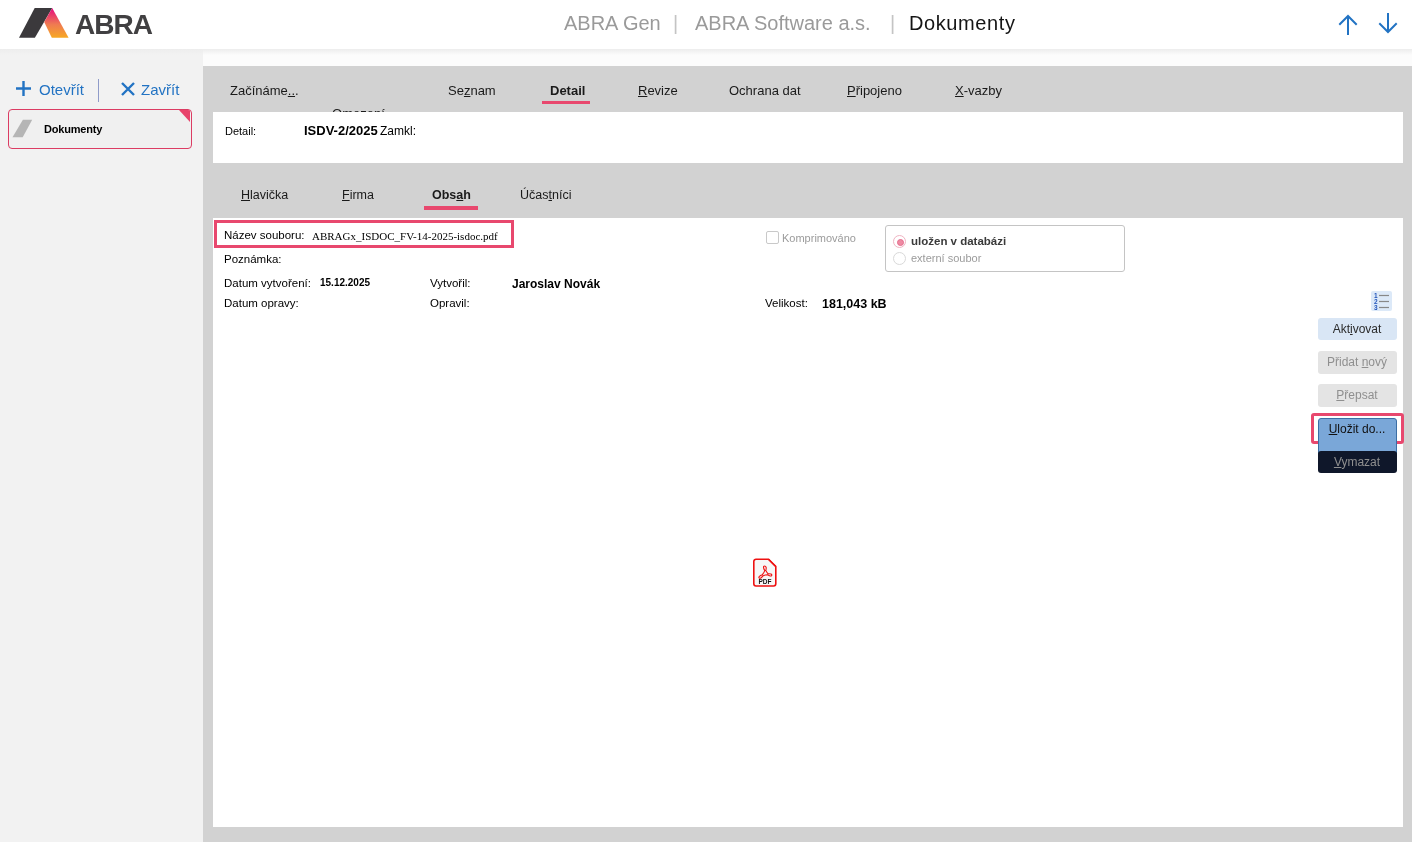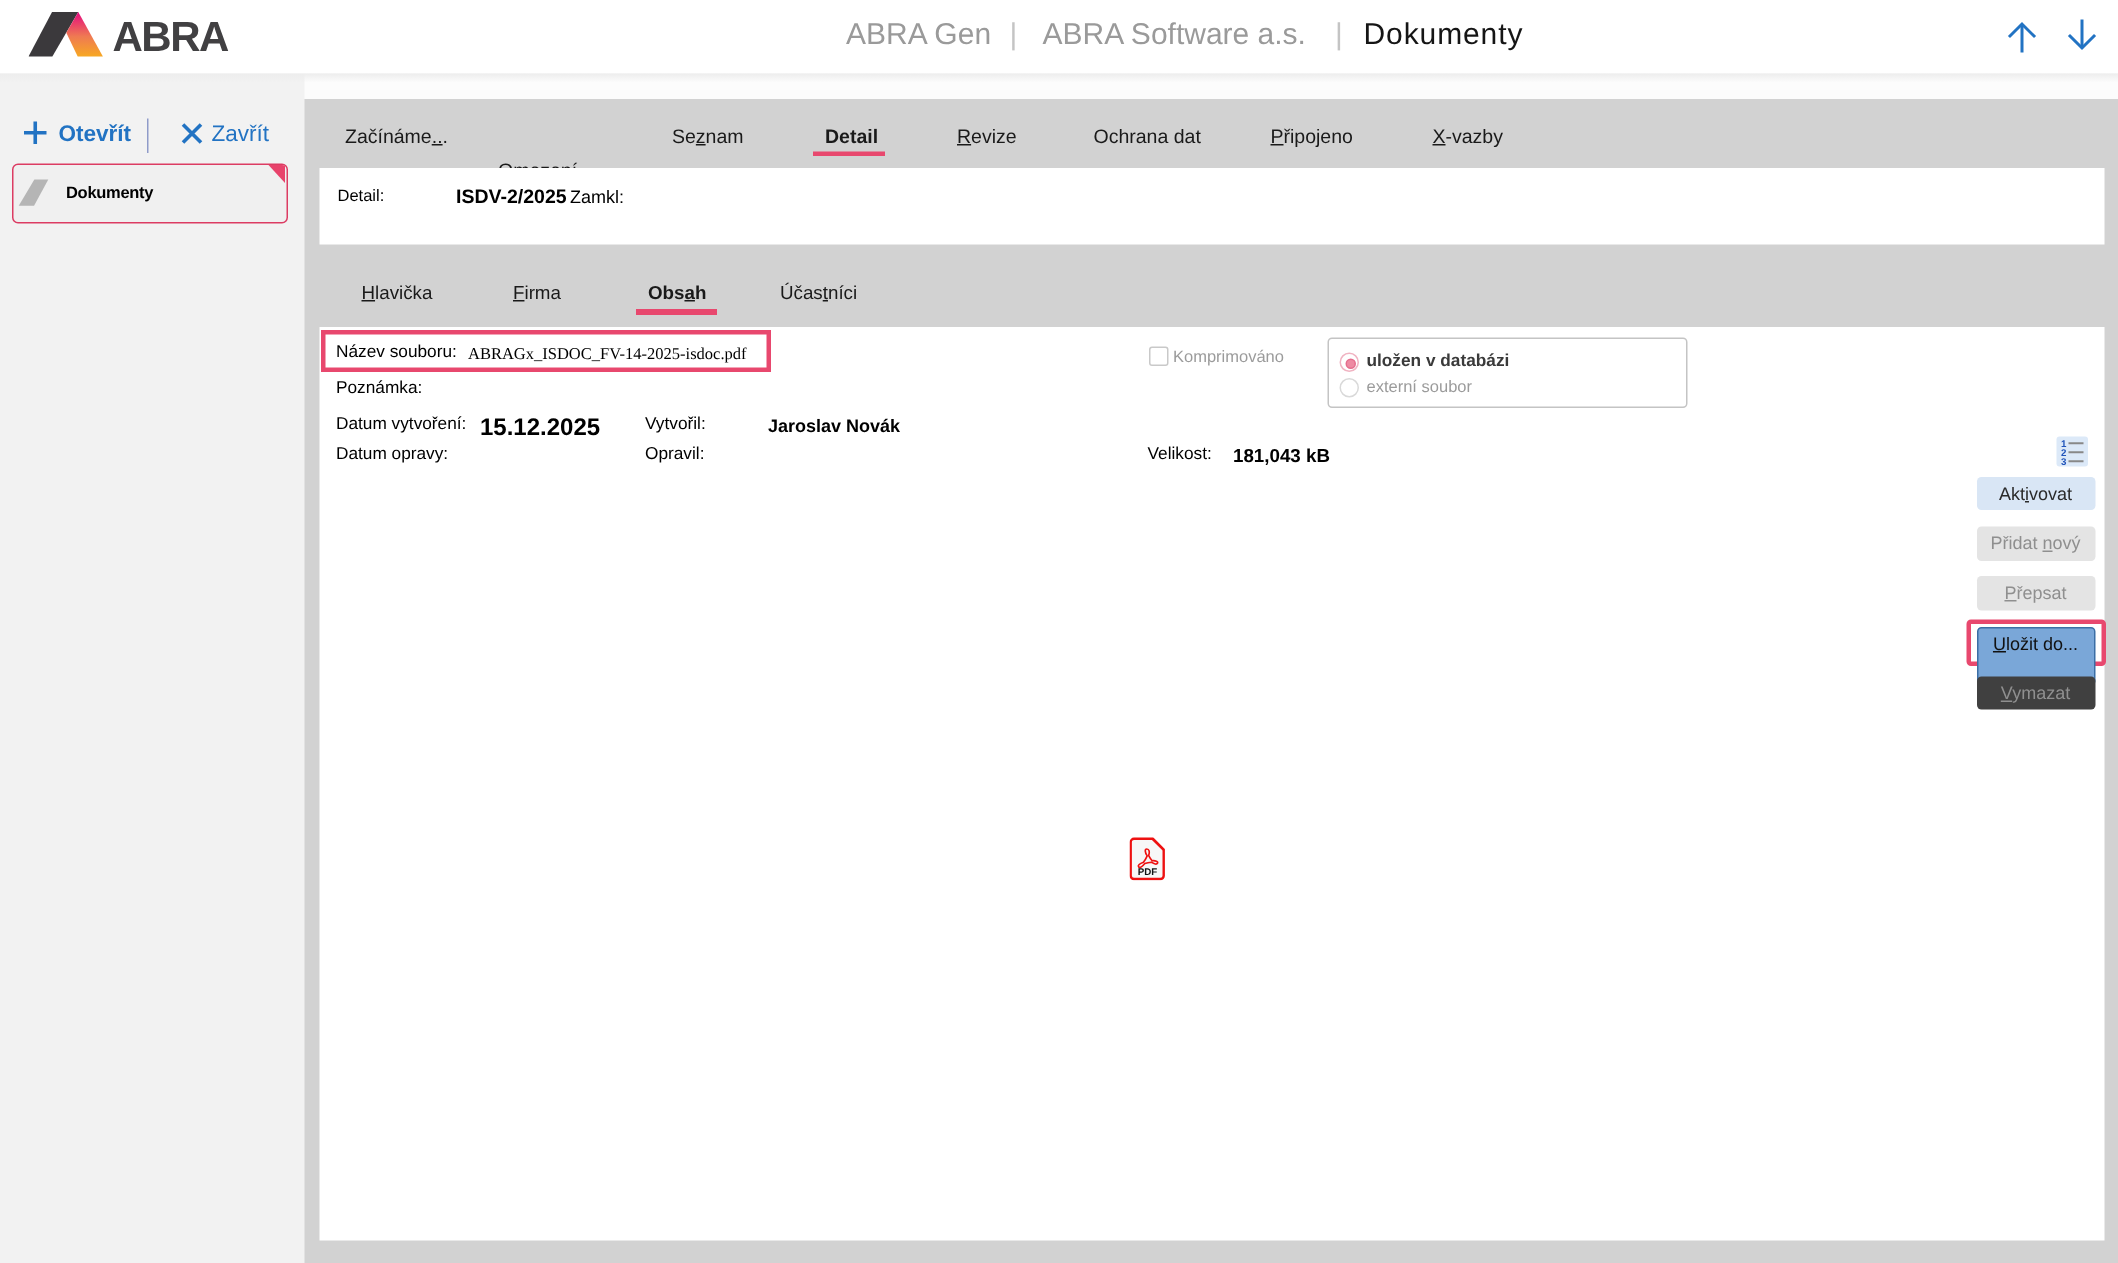--- a/index.html
+++ b/index.html
@@ -43,21 +43,21 @@
 </svg>
 
 <div class="abs" style="left:203px;top:49px;width:1209px;height:17px;background:#fcfcfc;"></div>
 <div class="abs" style="left:0;top:49px;width:1412px;height:6px;background:linear-gradient(#ededed,rgba(255,255,255,0));"></div>
 
 <svg class="abs" style="left:15px;top:80px;" width="17" height="17" viewBox="0 0 17 17">
   <g stroke="#2273c3" stroke-width="2.4" fill="none">
       <path d="M8.5 1 V16 M1 8.5 H16"></path>
     </g>
 </svg>
-<div class="abs" style="left:39px;top:80.5px;font-size:15px;color:#2273c3;font-weight:bold;">Otevřít</div>
+<div class="abs" style="left:39px;top:80.5px;font-size:15px;color:#2273c3;">Otevřít</div>
 <div class="abs" style="left:98px;top:79px;width:1px;height:23px;background:#8f9bc9;"></div>
 <svg class="abs" style="left:120px;top:81px;" width="16" height="16" viewBox="0 0 16 16">
   <g stroke="#2273c3" stroke-width="2.4" fill="none">
       <path d="M2 2 L14 14 M14 2 L2 14"></path>
     </g>
 </svg>
 <div class="abs" style="left:141px;top:80.5px;font-size:15px;color:#2273c3;">Zavřít</div>
 
 <div class="abs" style="left:8px;top:109px;width:184px;height:40px;background:#f0f0f0;border:1.5px solid #dc3c63;border-radius:4px;overflow:hidden;">
   <svg class="abs" style="left:0;top:0;" width="181" height="37">
@@ -98,21 +98,21 @@
 
 <div class="abs" style="left:213px;top:217.5px;width:1190px;height:609.5px;background:#fff;"></div>
 
 <div class="abs" style="left:214px;top:219.5px;width:300px;height:28px;border:3px solid #e8486e;"></div>
 <div class="abs" style="left:224px;top:229px;font-size:11.5px;color:#000;">Název souboru:</div>
 <div class="abs" style="left:312px;top:229.5px;font-size:11px;color:#000;font-family:Liberation Serif, serif;">ABRAGx_ISDOC_FV-14-2025-isdoc.pdf</div>
 
 <div class="abs" style="left:224px;top:252.5px;font-size:11.5px;color:#000;">Poznámka:</div>
 
 <div class="abs" style="left:224px;top:276.5px;font-size:11.5px;color:#000;">Datum vytvoření:</div>
-<div class="abs" style="left:320px;top:276.5px;font-size:16px;font-weight:700;color:#000;">15.12.2025</div>
+<div class="abs" style="left:320px;top:276.5px;font-size:10px;font-weight:700;color:#000;">15.12.2025</div>
 <div class="abs" style="left:430px;top:276.5px;font-size:11.5px;color:#000;">Vytvořil:</div>
 <div class="abs" style="left:512px;top:276.5px;font-size:12px;font-weight:700;color:#000;">Jaroslav Novák</div>
 
 <div class="abs" style="left:224px;top:296.5px;font-size:11.5px;color:#000;">Datum opravy:</div>
 <div class="abs" style="left:430px;top:296.5px;font-size:11.5px;color:#000;">Opravil:</div>
 <div class="abs" style="left:765px;top:296.5px;font-size:11.5px;color:#000;">Velikost:</div>
 <div class="abs" style="left:822px;top:296.5px;font-size:12.5px;font-weight:700;color:#000;">181,043 kB</div>
 
 <div class="abs" style="left:766px;top:231px;width:13px;height:13px;border:1px solid #c9c9c9;border-radius:2px;background:#fff;"></div>
 <div class="abs" style="left:782px;top:232px;font-size:11px;color:#9b9b9b;">Komprimováno</div>
@@ -143,13 +143,13 @@
       <path d="M8 10.5 H18"></path>
       <path d="M8 16.5 H18"></path>
   </g>
 </svg>
 
 <div class="abs" style="left:1317.5px;top:317.5px;width:79px;height:22.5px;background:#d9e6f5;border-radius:3px;font-size:12px;color:#2b2b2b;text-align:center;line-height:22.5px;">Akt<u>i</u>vovat</div>
 <div class="abs" style="left:1317.5px;top:351px;width:79px;height:22.5px;background:#e4e4e4;border-radius:3px;font-size:12px;color:#8f8f8f;text-align:center;line-height:22.5px;">Přidat <u>n</u>ový</div>
 <div class="abs" style="left:1317.5px;top:384px;width:79px;height:22.5px;background:#e4e4e4;border-radius:3px;font-size:12px;color:#8f8f8f;text-align:center;line-height:22.5px;"><u>P</u>řepsat</div>
 <div class="abs" style="left:1311px;top:413px;width:93px;height:31px;border:3px solid #e8486e;border-radius:3px;"></div>
 <div class="abs" style="left:1317.5px;top:417.5px;width:79px;height:39px;background:#7aa7d8;border:1px solid #3b6ea5;border-radius:3px;font-size:12px;color:#111;text-align:center;line-height:21px;"><u>U</u>ložit do...</div>
-<div class="abs" style="left:1317.5px;top:450.5px;width:79px;height:22.5px;background:#404040;border-radius:3px;font-size:12px;color:#8f8f8f;text-align:center;line-height:22.5px;"><u>V</u>ymazat</div>
+<div class="abs" style="left:1317.5px;top:450.5px;width:79px;height:22.5px;background:#0f172a;border-radius:3px;font-size:12px;color:#8f8f8f;text-align:center;line-height:22.5px;"><u>V</u>ymazat</div>
 
 </body></html>

